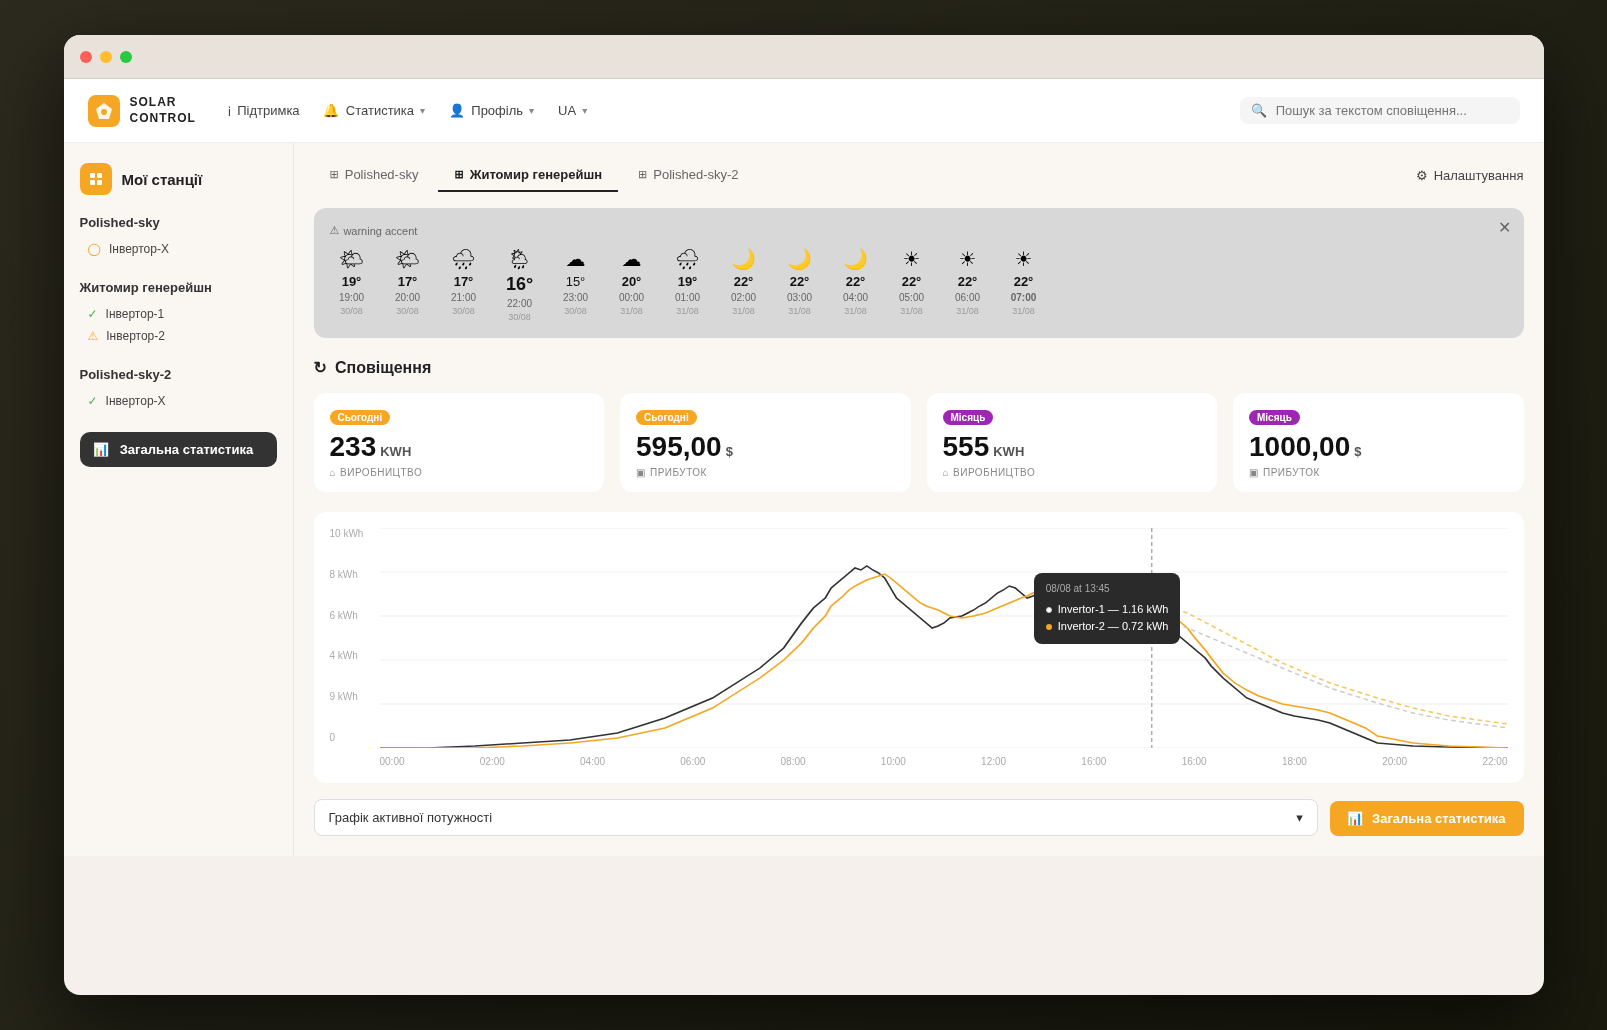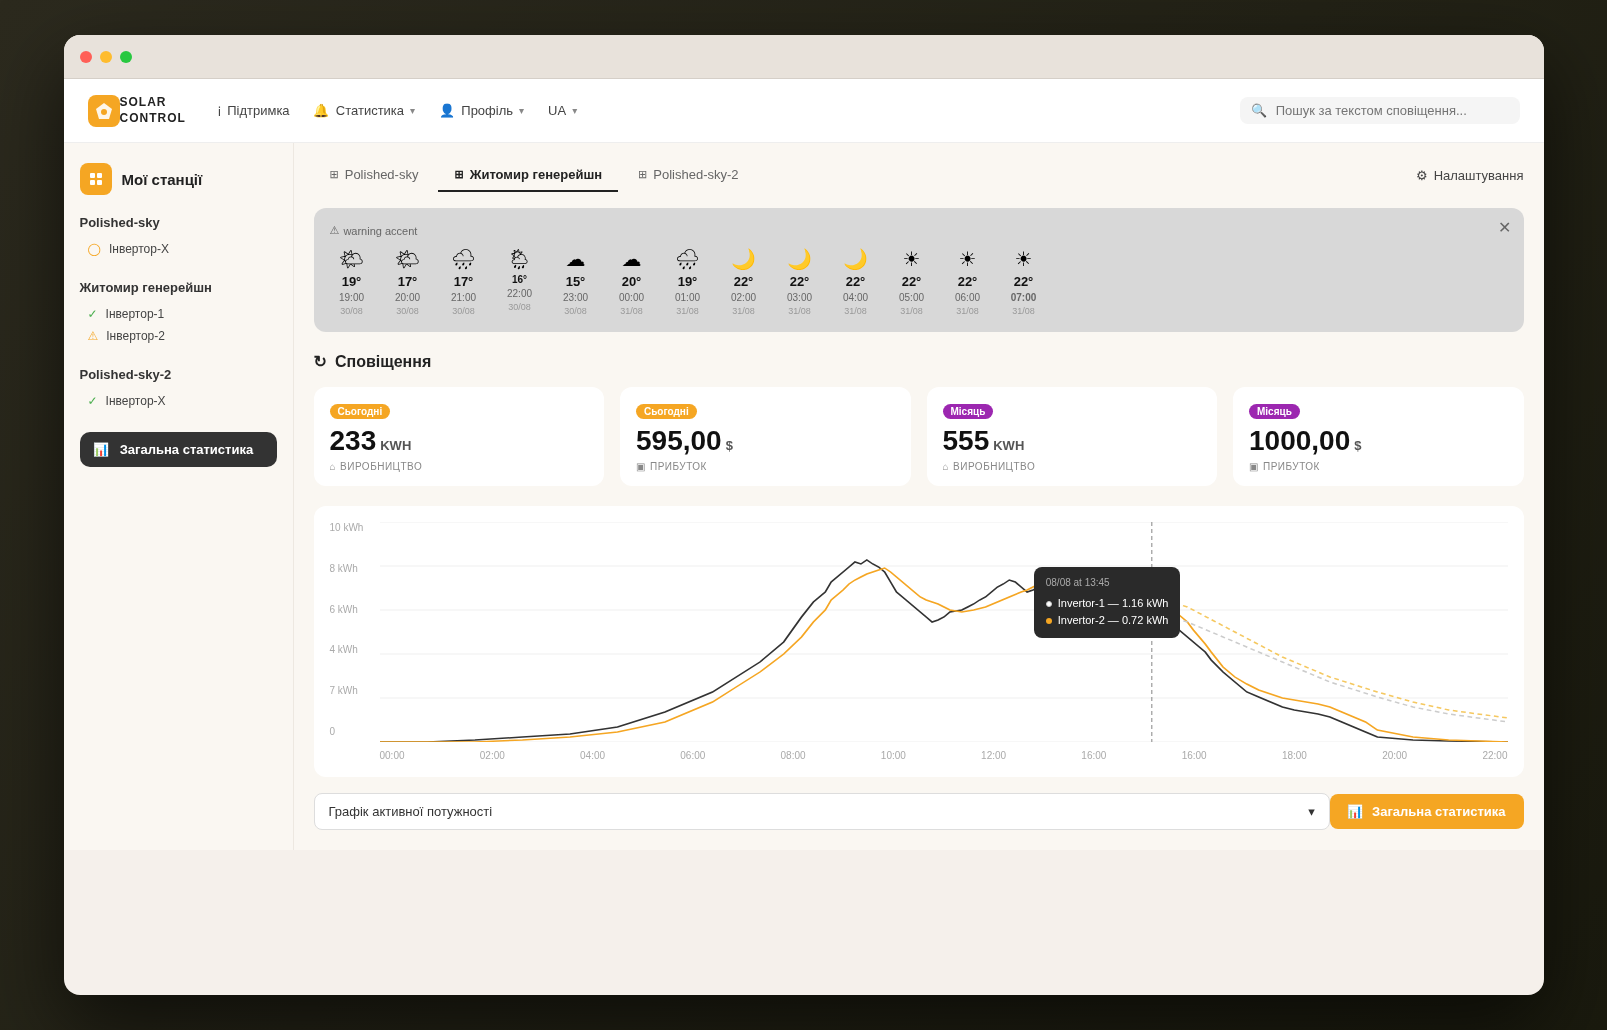--- a/index.html
+++ b/index.html
@@ -35,21 +35,21 @@
     .header {
       background: #fff;
       height: 64px;
       display: flex; align-items: center;
       padding: 0 24px;
       gap: 32px;
       border-bottom: 1px solid #eee;
       flex-shrink: 0;
     }
     .logo {
-      display: flex; align-items: center; 
+      display: flex; align-items: center; gap: 10px;
       font-weight: 700; font-size: 13px; line-height: 1.3;
       color: #222; flex-shrink: 0;
     }
     .logo-icon {
       width: 32px; height: 32px; background: #f5a623;
       border-radius: 8px; display: flex; align-items: center; justify-content: center;
       font-size: 16px;
     }
     .header-nav {
       display: flex; align-items: center; gap: 24px;
@@ -211,21 +211,21 @@
       font-size: 11px; line-height: 1.6;
       pointer-events: none;
       top: 40%; left: 60%;
     }
     .tooltip-title { font-size: 10px; color: #aaa; margin-bottom: 4px; }
     .tooltip-row { display: flex; align-items: center; gap: 6px; }
     .tooltip-dot { width: 6px; height: 6px; border-radius: 50%; }
 
     
     .bottom-bar {
-      display: flex; align-items: center; 
+      display: flex; align-items: flex-end; gap: 12px;
       padding: 0 0 4px 0;
     }
     .chart-select {
       flex: 1; padding: 10px 14px;
       border: 1px solid #ddd; border-radius: 8px;
       font-size: 13px; color: #333; background: #fff;
       cursor: pointer; display: flex; align-items: center; justify-content: space-between;
     }
     .stats-btn {
       background: #f5a623; color: #fff;
@@ -378,27 +378,27 @@
     <span style="font-size:9px; color:#999;">30/08</span>
   </div>
                 <div class="weather-hour">
     <span style="font-size:20px;">🌧</span>
     <span style="font-size:13px; font-weight:700; color:#111;">17°</span>
     <span style="font-size:10px; color:#666;">21:00</span>
     <span style="font-size:9px; color:#999;">30/08</span>
   </div>
                 <div class="weather-hour">
     <span style="font-size:20px;">🌦</span>
-    <span style="font-size:10px; font-weight:700; color:#111;">16°</span>
+    <span style="font-size:18px; font-weight:700; color:#111;">16°</span>
     <span style="font-size:10px; color:#666;">22:00</span>
     <span style="font-size:9px; color:#999;">30/08</span>
   </div>
                 <div class="weather-hour">
     <span style="font-size:20px;">☁</span>
-    <span style="font-size:13px; font-weight:700; color:#111;">15°</span>
+    <span style="font-size:13px; font-weight:400; color:#111;">15°</span>
     <span style="font-size:10px; color:#666;">23:00</span>
     <span style="font-size:9px; color:#999;">30/08</span>
   </div>
                 <div class="weather-hour">
     <span style="font-size:20px;">☁</span>
     <span style="font-size:13px; font-weight:700; color:#111;">20°</span>
     <span style="font-size:10px; color:#666;">00:00</span>
     <span style="font-size:9px; color:#999;">31/08</span>
   </div>
                 <div class="weather-hour">
@@ -491,21 +491,21 @@
     <div style="display:flex; align-items:center; gap:4px; font-size:10px; color:#888; margin-top:6px; text-transform:uppercase; letter-spacing:0.5px;">
       <span>▣</span>
       ПРИБУТОК
     </div>
   </div>
           </div>
 
         <div class="chart-container" style="position:relative;">
           <div class="chart-y-labels" id="chart-y-labels">
           <span>0</span>
-              <span>7 kWh</span>
+              <span>9 kWh</span>
               <span>4 kWh</span>
               <span>6 kWh</span>
               <span>8 kWh</span>
               <span>10 kWh</span>
             </div>
           <div class="chart-area">
             <svg class="chart-svg" viewBox="0 0 950 220" preserveAspectRatio="none" height="220">
 
               <line x1="0" y1="0" x2="950" y2="0" stroke="#f0f0f0" stroke-width="1"></line>
               <line x1="0" y1="44" x2="950" y2="44" stroke="#f0f0f0" stroke-width="1"></line>

